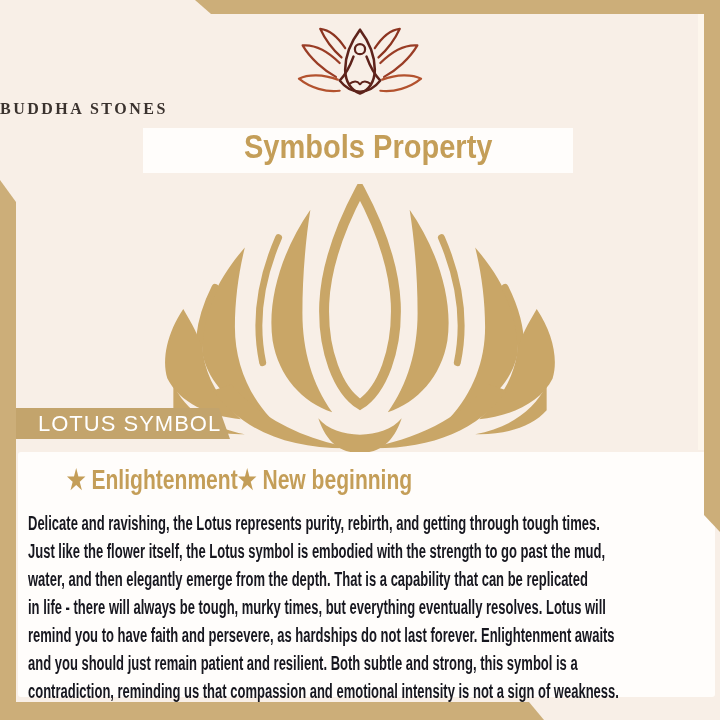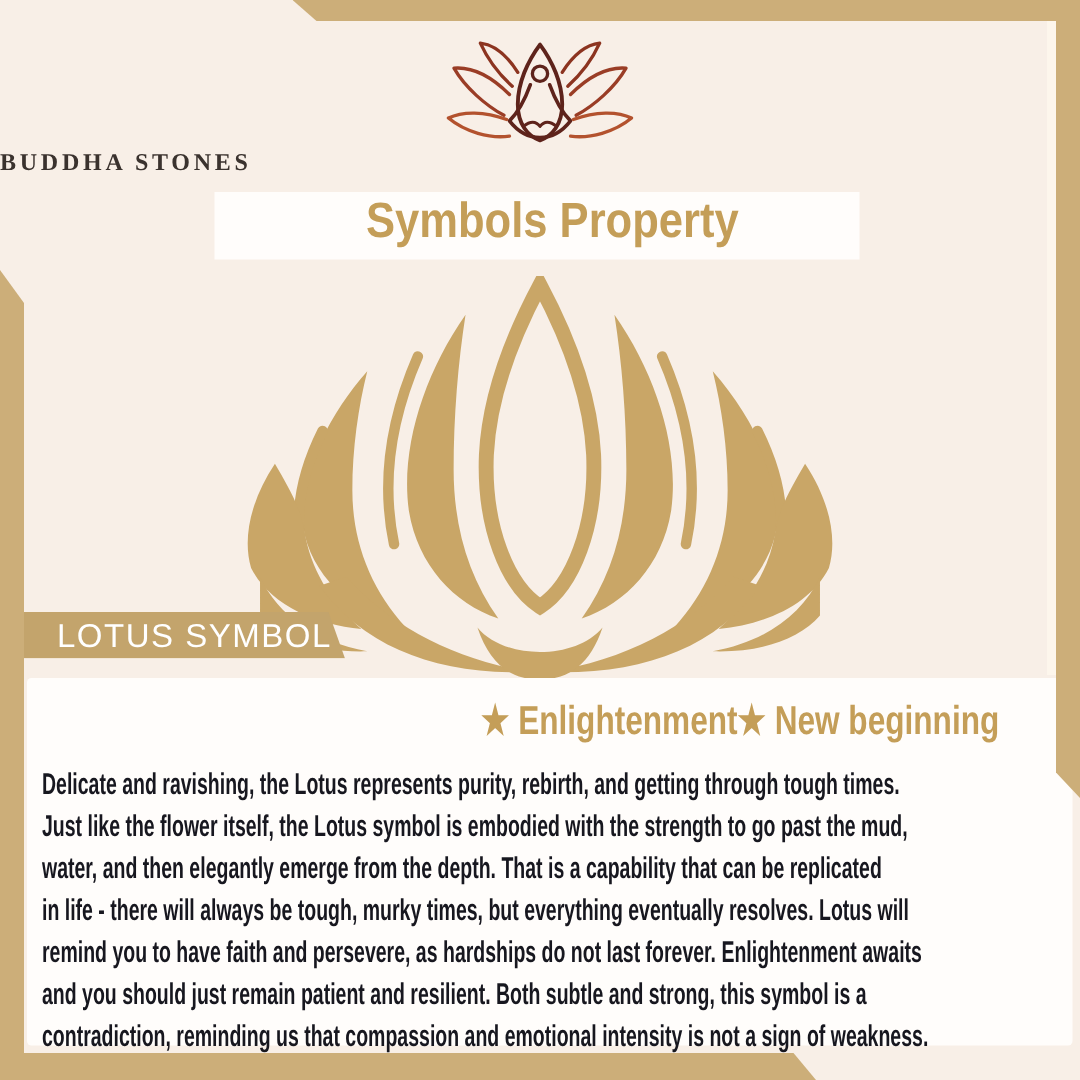--- a/index.html
+++ b/index.html
@@ -57,21 +57,21 @@
   
   .section-banner{position:absolute;left:16px;top:408px;width:214px;height:31px;
     background:var(--color-banner);z-index:4;
     clip-path:polygon(0 0,203px 0,214px 100%,0 100%);
     display:flex;align-items:center;}
   .section-banner span{color:#ffffff;font-size:22px;letter-spacing:1px;
     padding-left:22px;white-space:nowrap;}
   
   .card{position:absolute;left:18px;top:452px;width:697px;height:245px;
     background:var(--color-panel);border-radius:3px;z-index:2;}
-  .card-heading{display:flex;justify-content:flex-end;padding-top:12px;}
+  .card-heading{display:flex;justify-content:flex-start;padding-top:12px;}
   .card-heading span{font-weight:700;font-size:27px;color:var(--color-gold);
     white-space:nowrap;transform:scaleX(0.78);}
   .card-body{margin-top:13px;padding:0 14px 0 10px;}
   .para-line{font-weight:700;font-size:20px;line-height:28px;color:var(--color-ink);
     white-space:nowrap;transform:scaleX(0.65);transform-origin:left center;}
 </style>
 </head>
 <body>
 
 <div class="ribbon ribbon-top"></div>

